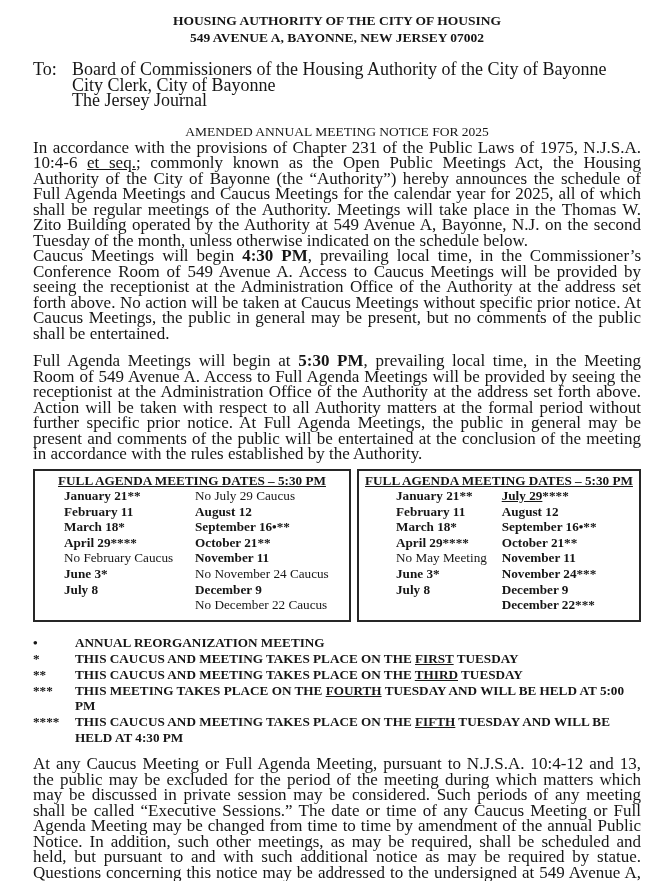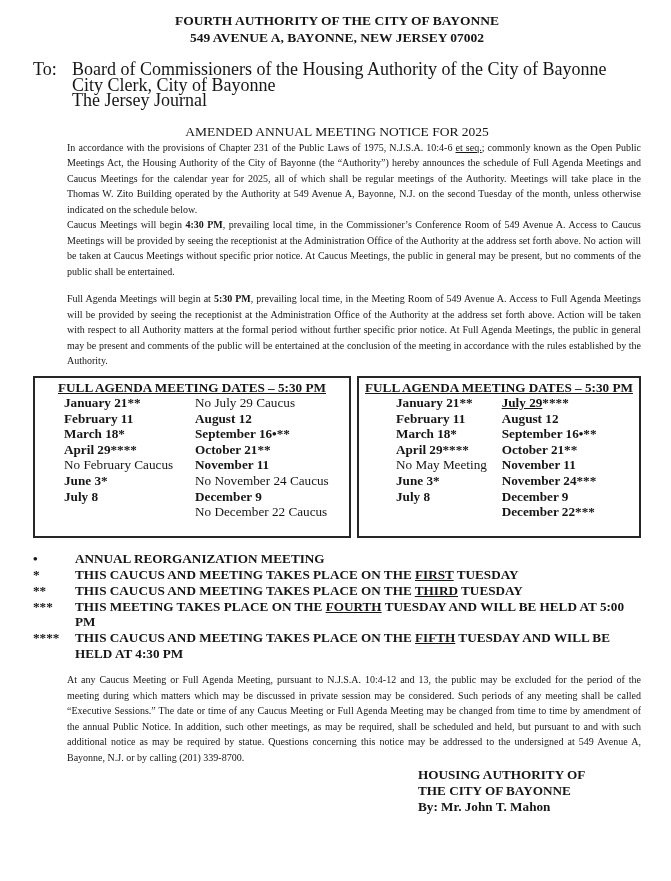--- a/index.html
+++ b/index.html
@@ -13,29 +13,29 @@
   .b { font-weight:bold; }
   .u { text-decoration:underline; }
 
   .org-block { text-align:center; font-weight:bold; font-size:13.5px; line-height:16.5px; }
 
   .to-block { display:flex; margin-top:16px; font-size:18px; line-height:15.5px; }
   .to-label { width:39px; flex:none; }
 
   .notice-title { text-align:center; font-weight:normal; font-size:13.5px; margin-top:15px; line-height:16px; }
 
-  .para { font-size:10px; line-height:15.5px; text-align:justify;margin-left:34px; }
+  .para { font-size:17px; line-height:15.5px; text-align:justify; }
   .gap-para { margin-top:12px; }
 
   .section-heading { text-align:center; font-weight:bold; font-size:13.5px; margin-top:12px; line-height:16px; }
 
   .boxes { display:flex; justify-content:space-between; margin-top:7px; }
   .box {
     border:2px solid #262626; box-sizing:border-box;
-    padding:2px 5px 16px 5px;
+    padding:2px 5px 7px 5px;
     font-size:13.2px; line-height:15.6px;
   }
   .box-left  { width:318px; }
   .box-right { width:284px; }
   .box-title { font-weight:bold; text-decoration:underline; text-align:center; white-space:nowrap; }
   .box-cols { display:flex; }
   .box-col1 { width:51%; box-sizing:border-box; padding-left:24px; }
   .box-right .box-col1 { padding-left:32px; }
   .box-col2 { flex:1; }
 
@@ -49,21 +49,21 @@
   .signature { margin-left:385px; margin-top:2px; font-weight:bold; font-size:13.2px; line-height:15.8px; }
 
   .line { white-space:nowrap; }
 </style>
 </head>
 <body>
 
 <div class="page">
 
   <div class="org-block">
-    <div class="line">FOURTH AUTHORITY OF THE CITY OF BAYONNE</div>
+    <div class="line">HOUSING AUTHORITY OF THE CITY OF HOUSING</div>
     <div class="line">549 AVENUE A, BAYONNE, NEW JERSEY 07002</div>
   </div>
 
   <div class="to-block">
     <div class="to-label">To:</div>
     <div>
         <div class="line"><span>Board of Commissioners of the Housing Authority of the City of Bayonne</span></div>
         <div class="line"><span>City Clerk, City of Bayonne</span></div>
         <div class="line"><span>The Jersey Journal</span></div>
       </div>

